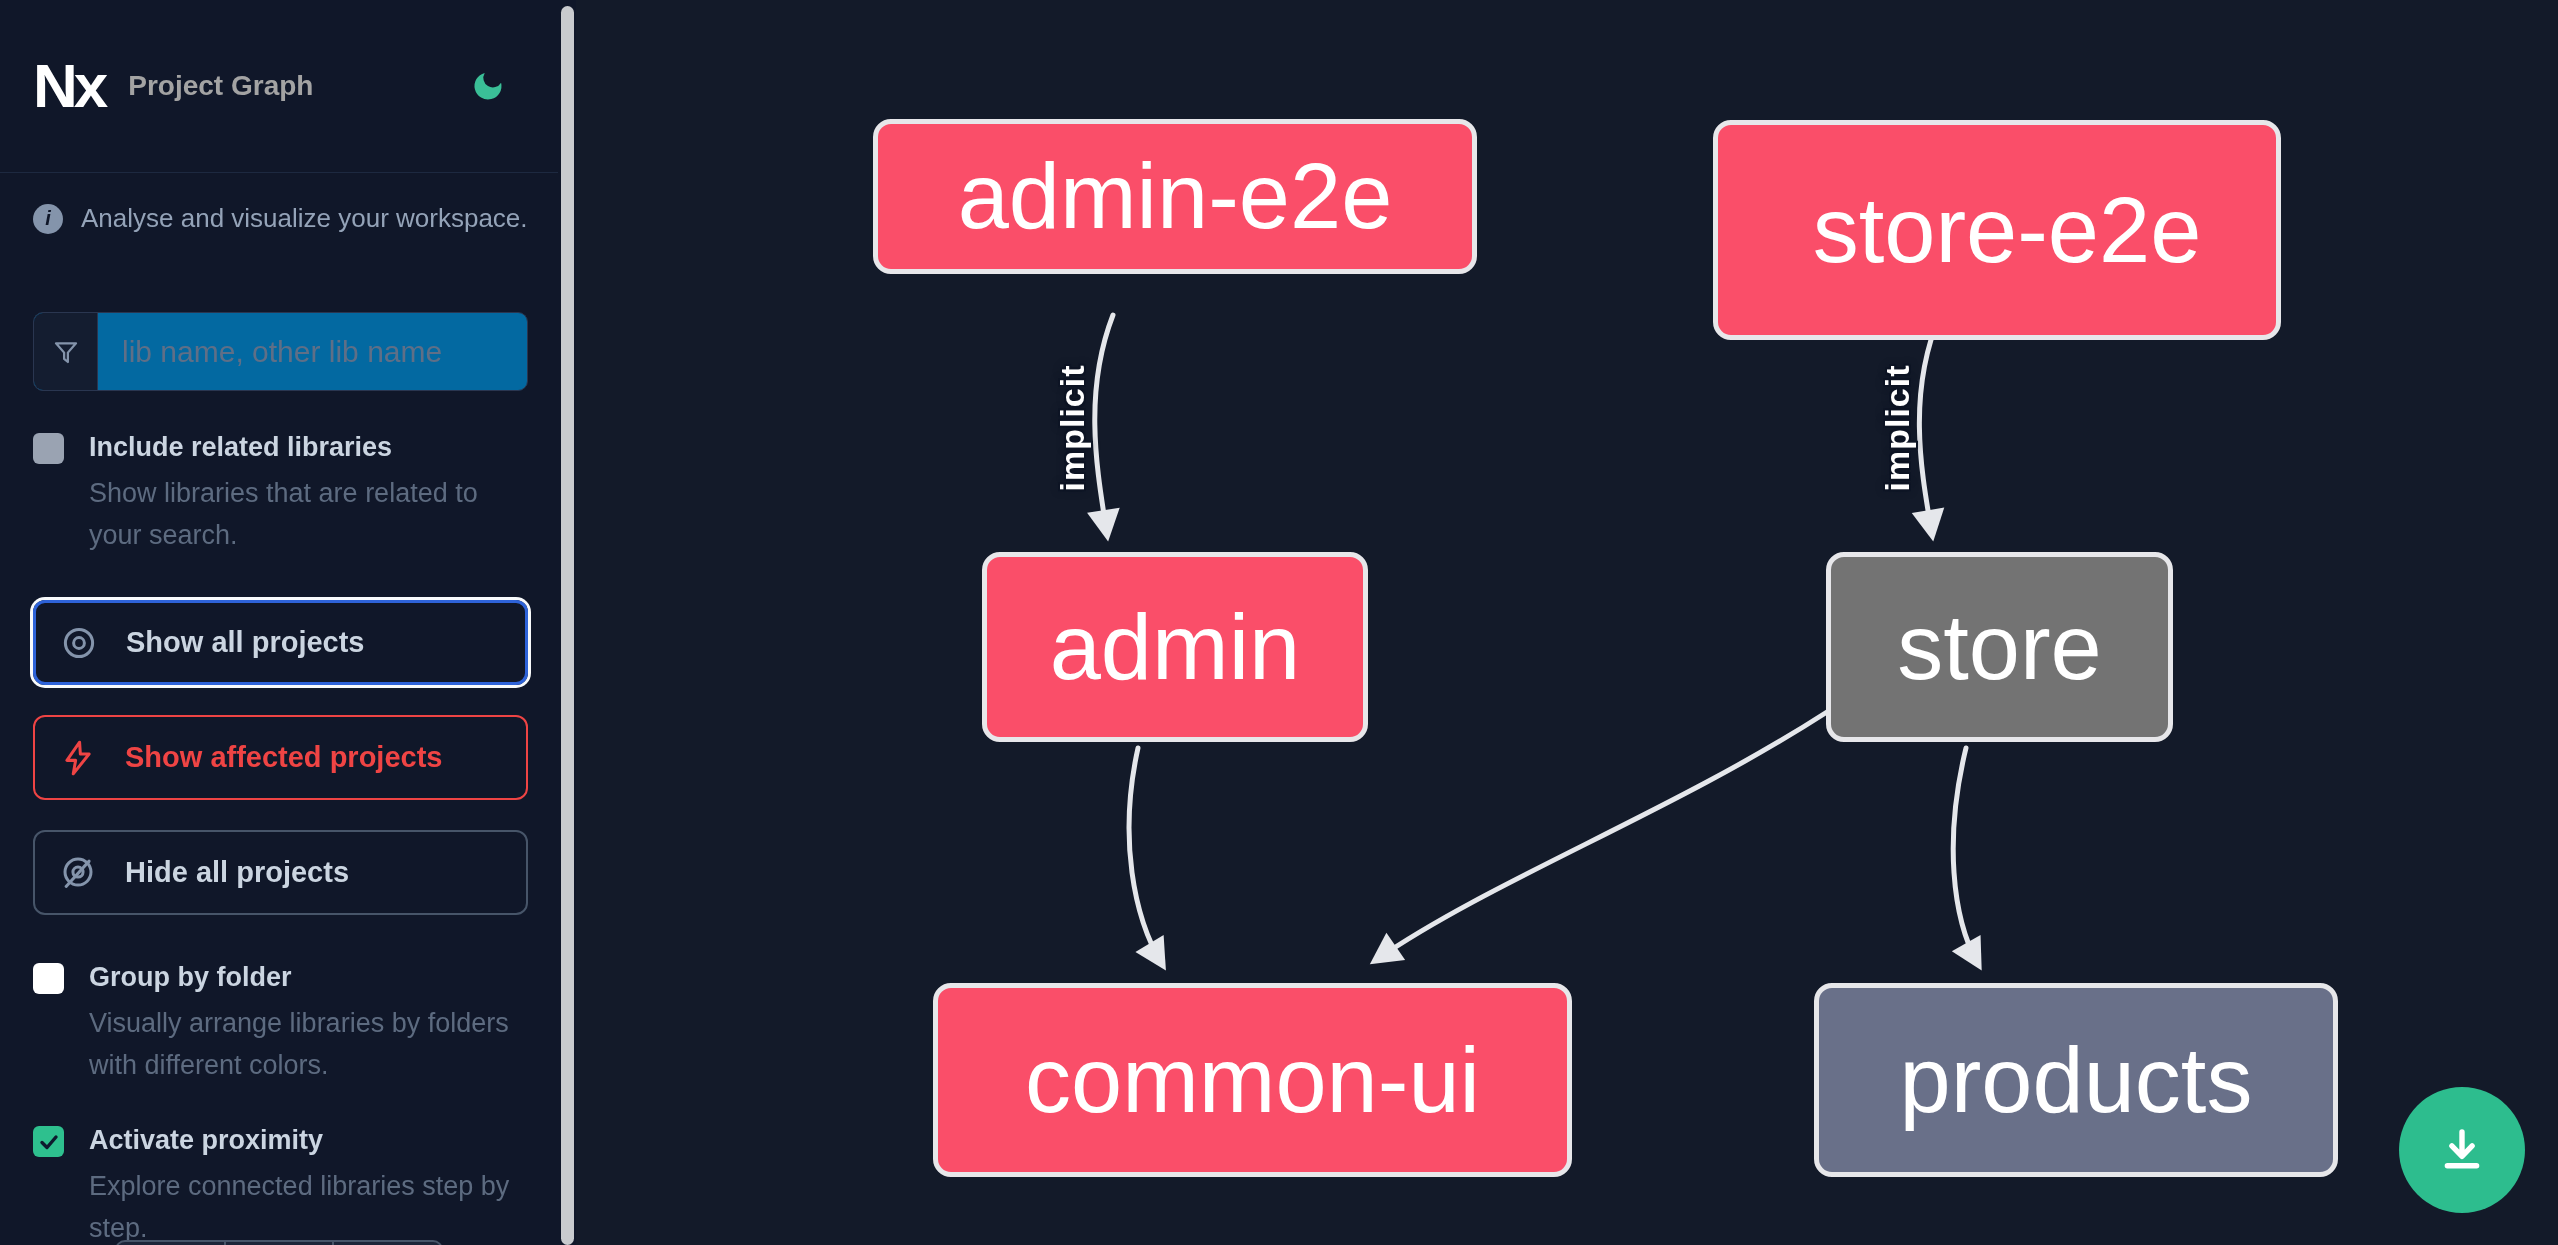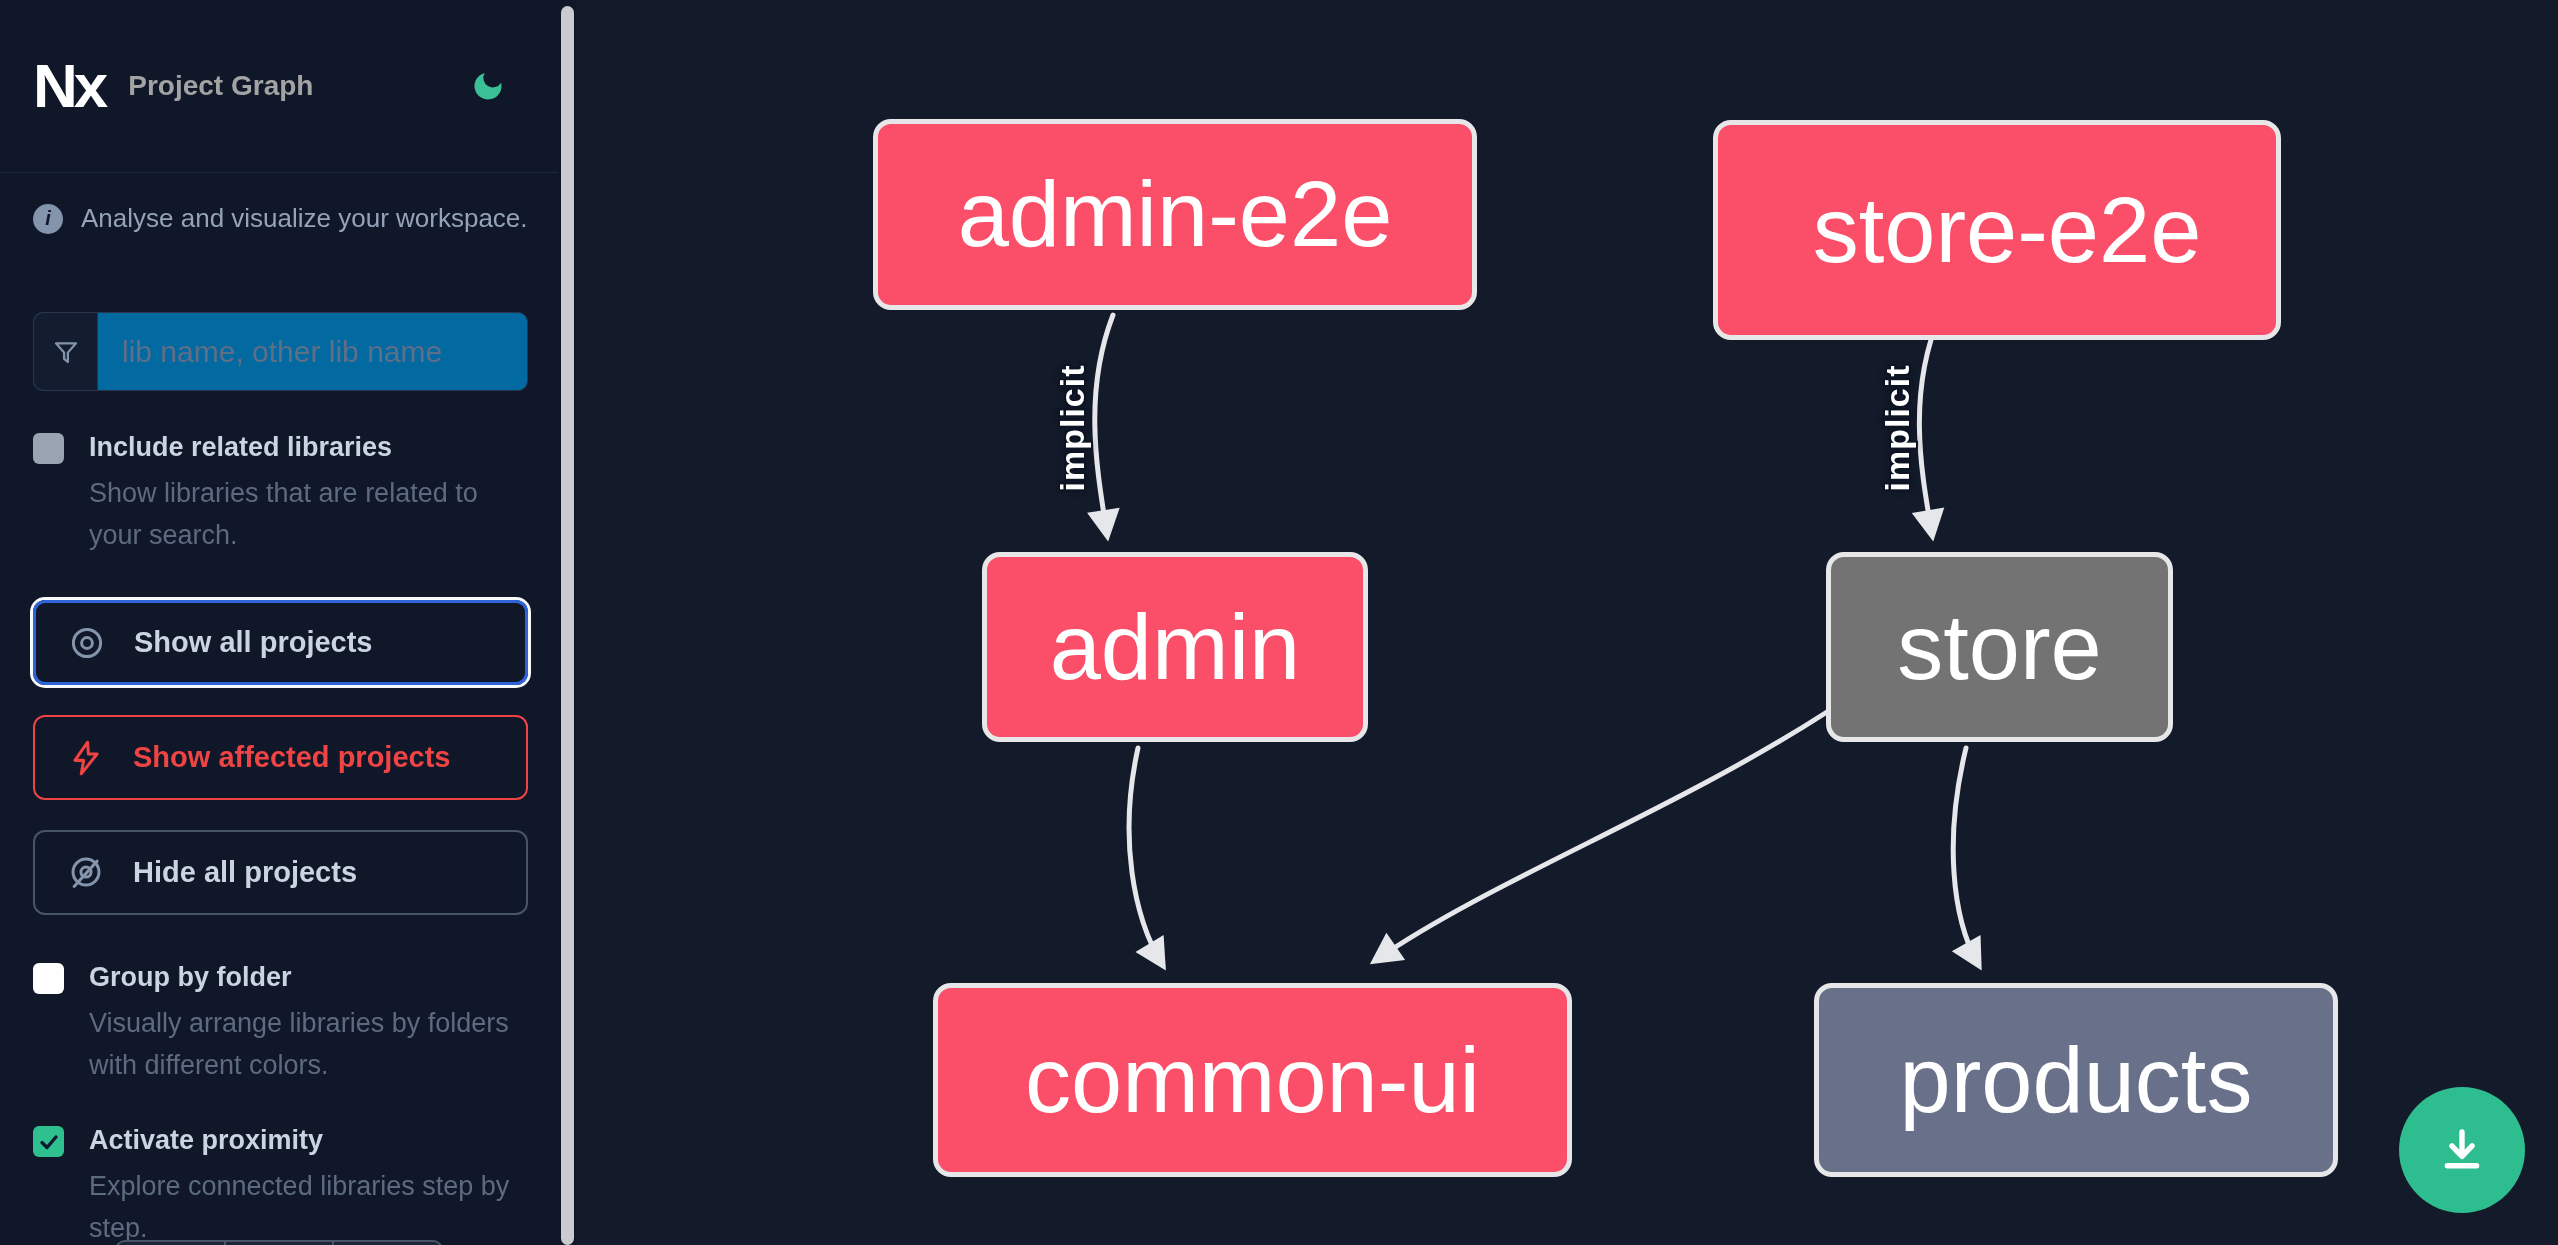--- a/index.html
+++ b/index.html
@@ -91,21 +91,21 @@
   .cb.green { background:#2ec08e; }
   .cb-label { font-size:27px; font-weight:700; color:#cbd5e1; line-height:33px; cursor:pointer; }
   .cb-desc {
     grid-column:2; font-size:27px; font-weight:400; color:#5d6b80;
     line-height:42px; margin-top:8px; max-width:450px;
   }
 
   .actions { margin-top:44px; display:flex; flex-direction:column; gap:30px; }
   .action-btn {
     margin:0 33px; height:85px; border-radius:12px; background:transparent;
-    display:flex; align-items:center; gap:28px; padding:0 32px;
+    display:flex; align-items:center; gap:28px; padding:0 24px;
     font-family:"Liberation Sans", sans-serif;
     font-size:29px; font-weight:600; color:#cbd5e1; cursor:pointer;
   }
   .action-btn .btn-icon { width:38px; height:38px; flex:none; display:flex; }
   .btn-focus  { border:3px solid #2e63d9; box-shadow:0 0 0 3px #f8fafc; }
   .btn-danger { border:2px solid #ef4444; color:#ef4444; }
   .btn-plain  { border:2px solid #475569; }
 
   .stepper-sliver {
     position:absolute; left:115px; top:1240px; width:328px; height:24px;
@@ -136,21 +136,21 @@
       </marker>
     </defs>
   <path d="M 1113 315 C 1082 395, 1098 475, 1107 534" class="edge-path" stroke="#e5e7eb" marker-end="url(#arrowhead)"></path>
       <path d="M 1940 315 C 1906 395, 1922 475, 1932 534" class="edge-path" stroke="#e5e7eb" marker-end="url(#arrowhead)"></path>
       <path d="M 1138 748 C 1118 838, 1134 918, 1162 964" class="edge-path" stroke="#e5e7eb" marker-end="url(#arrowhead)"></path>
       <path d="M 1827 712 C 1672 812, 1492 880, 1376 960" class="edge-path" stroke="#e5e7eb" marker-end="url(#arrowhead)"></path>
       <path d="M 1966 748 C 1944 838, 1952 918, 1978 964" class="edge-path" stroke="#e5e7eb" marker-end="url(#arrowhead)"></path>
     </svg>
 <div class="edge-label" style="left: 1072px; top: 428px;">implicit</div>
     <div class="edge-label" style="left: 1897px; top: 428px;">implicit</div>
-    <div class="node" style="left: 873px; top: 119px; width: 604px; height: 191px; background: rgb(250, 78, 105); border-color: rgb(231, 231, 234);">admin-e2e</div>
+    <div class="node" style="left: 873px; top: 119px; width: 604px; height: 155px; background: rgb(250, 78, 105); border-color: rgb(231, 231, 234);">admin-e2e</div>
     <div class="node" style="left: 1713px; top: 120px; width: 568px; height: 220px; background: rgb(250, 78, 105); border-color: rgb(231, 231, 234); padding-left: 20px;">store-e2e</div>
     <div class="node" style="left: 982px; top: 552px; width: 386px; height: 190px; background: rgb(250, 78, 105); border-color: rgb(231, 231, 234);">admin</div>
     <div class="node" style="left: 1826px; top: 552px; width: 347px; height: 190px; background: #737373; border-color: rgb(231, 231, 234);">store</div>
     <div class="node" style="left: 933px; top: 983px; width: 639px; height: 194px; background: rgb(250, 78, 105); border-color: rgb(231, 231, 234);">common-ui</div>
     <div class="node" style="left: 1814px; top: 983px; width: 524px; height: 194px; background: rgb(105, 112, 137); border-color: rgb(231, 231, 234);">products</div>
   </div>
 
 <button class="fab">
   <svg width="54" height="54" viewBox="0 0 24 24">
     <path d="M12 4 v10 M7.5 10.2 L12 14.8 L16.5 10.2 M5.5 19 h13" stroke="#ffffff" stroke-width="2.4" fill="none" stroke-linecap="round" stroke-linejoin="round"></path>

